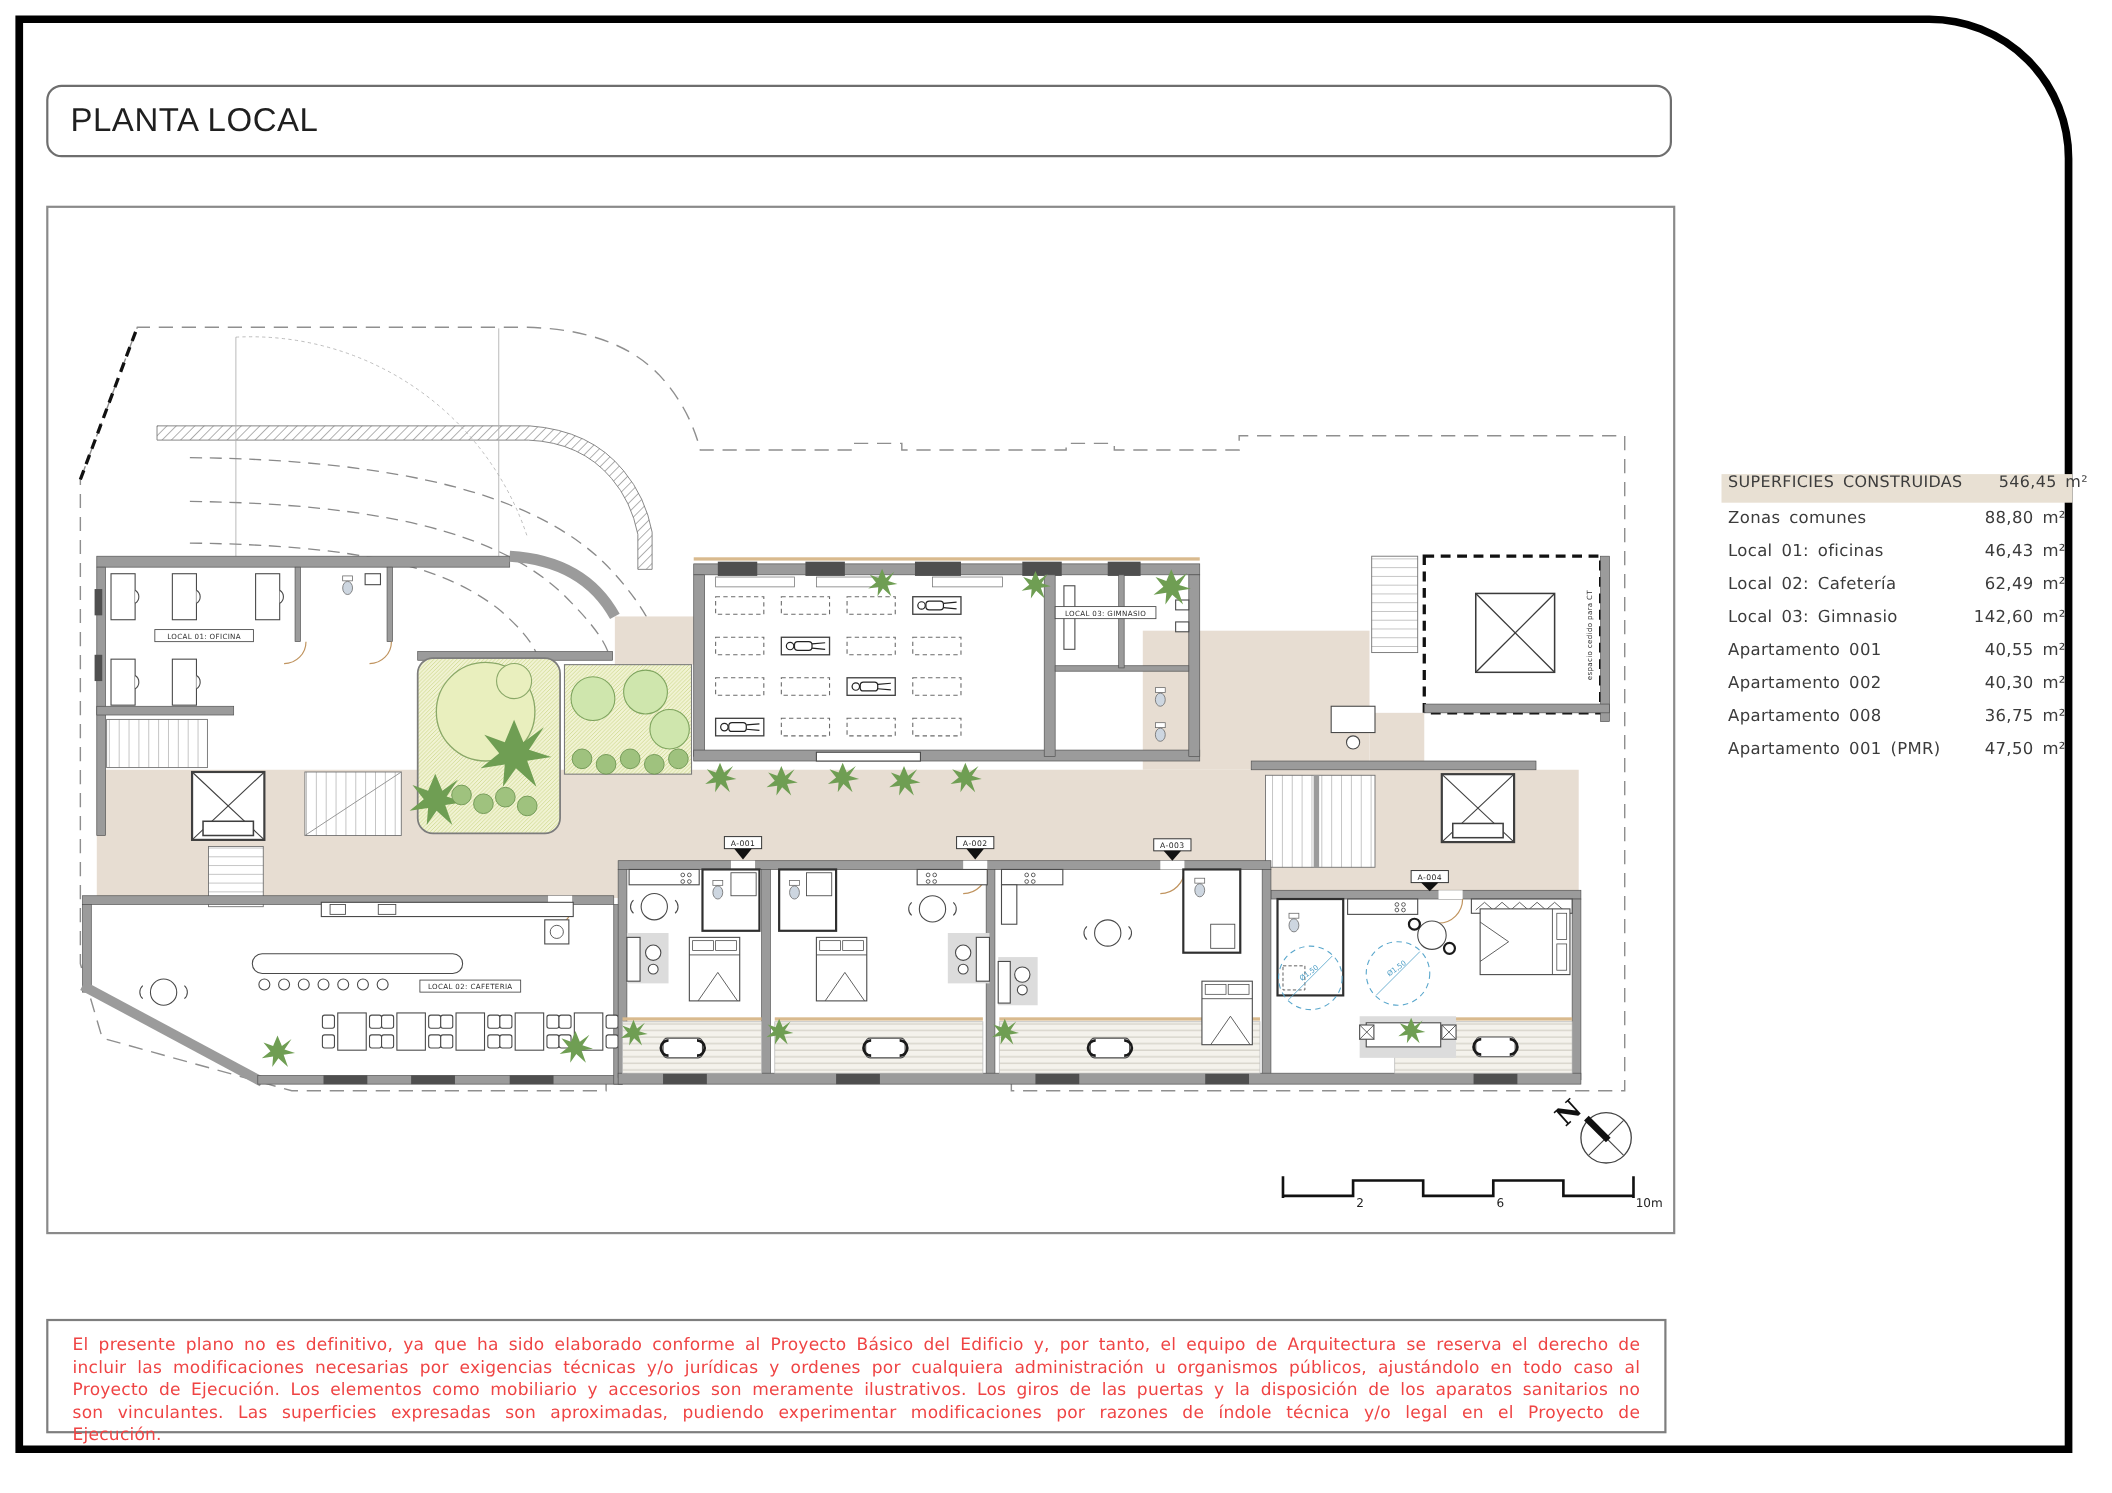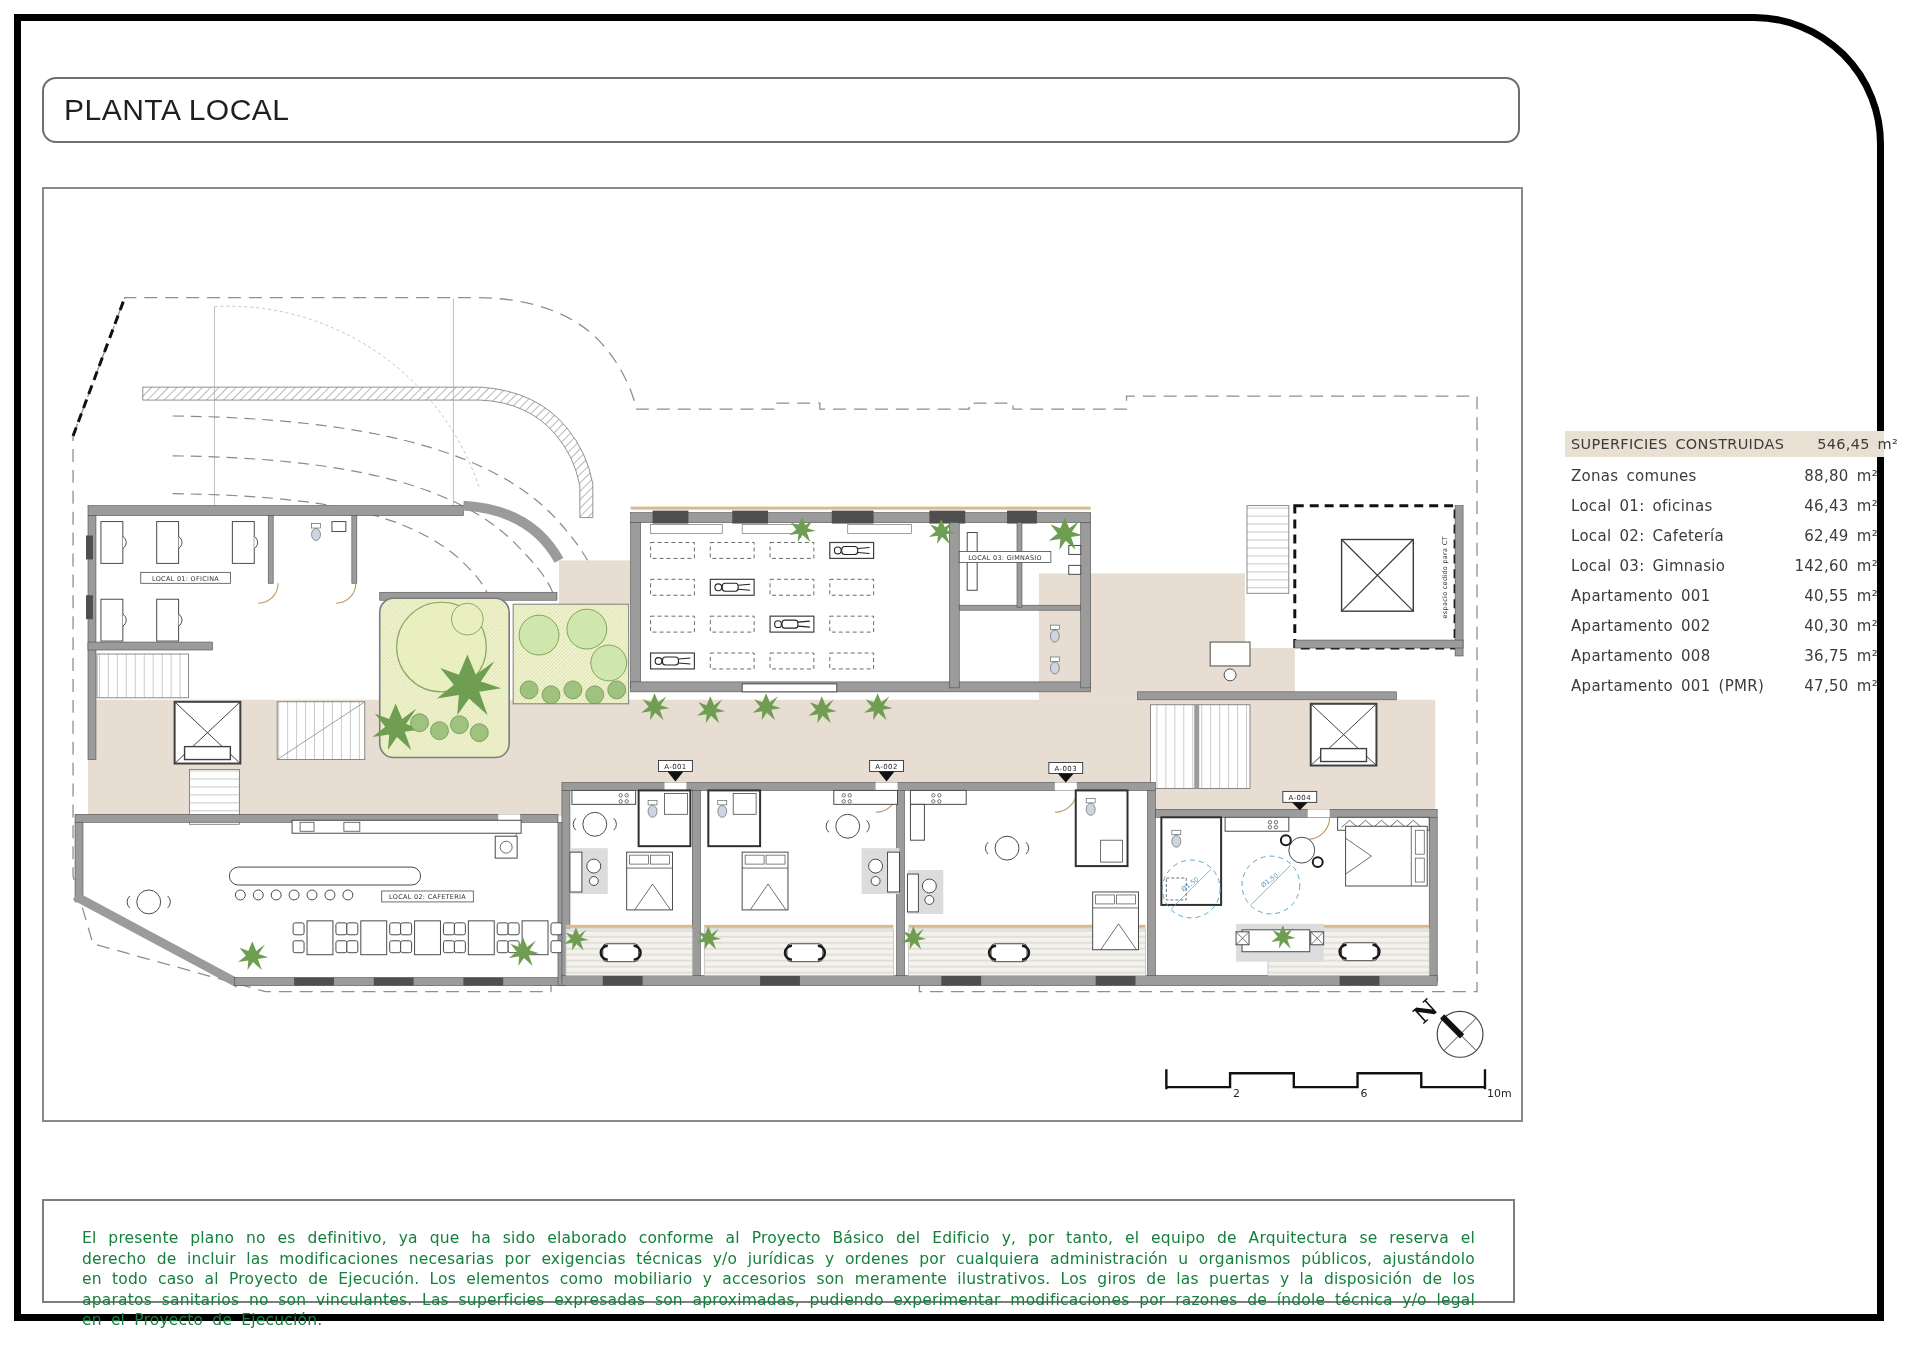--- a/index.html
+++ b/index.html
@@ -9,28 +9,28 @@
          border:7px solid #000;border-top-right-radius:130px;box-sizing:border-box;}
   .title-box{position:absolute;left:42px;top:77px;width:1478px;height:66px;
          border:2px solid #6e6e6e;border-radius:14px;box-sizing:border-box;
          display:flex;align-items:center;padding-left:20px;}
   .title-box span{font-size:30px;letter-spacing:.5px;color:#1f1f1f;
          font-family:"Liberation Sans",sans-serif;}
   .plan-box{position:absolute;left:42px;top:187px;width:1481px;height:935px;
          border:2px solid #8a8a8a;box-sizing:border-box;background:#fff;}
   .plan-box svg{display:block;width:100%;height:100%;}
   .areas{position:absolute;left:1571px;top:431px;width:307px;font-size:15px;color:#3c3c3c;}
-  .arow{display:flex;justify-content:space-between;align-items:center;height:30px;
+  .arow{display:flex;justify-content:space-between;align-items:flex-start;height:30px;
         letter-spacing:.3px;word-spacing:3px;white-space:nowrap;gap:33px;}
   .arow.header{background:#e8e0d3;height:26px;padding:0 6px;margin:0 -6px 4px -6px;
         font-size:14.5px;}
   .arow .val{text-align:right;}
   .disclaimer-box{position:absolute;left:42px;top:1199px;width:1473px;height:104px;
         border:2px solid #7e7e7e;box-sizing:border-box;padding:11px 22px;}
-  .disclaimer-box p{margin:16px;font-size:15.5px;line-height:1.33;color:#15803d;
+  .disclaimer-box p{margin:0;font-size:15.5px;line-height:1.33;color:#ef4444;
         text-align:justify;letter-spacing:.2px;word-spacing:4px;}
   
   .wall{fill:#9b9b9b;stroke:#4f4f4f;stroke-width:.6;}
   .dkwin{fill:#4f4f4f;}
   .furn{fill:#fff;stroke:#4a4a4a;stroke-width:1;}
   .thin{stroke:#4a4a4a;stroke-width:.8;fill:none;}
   .rug{fill:#dcdcdc;}
   .door{stroke:#c0945f;stroke-width:1.1;fill:none;}
   .lblbox{fill:#fff;stroke:#4a4a4a;stroke-width:.8;}
   .lbltxt{font-size:6.5px;fill:#2e2e2e;text-anchor:middle;letter-spacing:.3px;}

